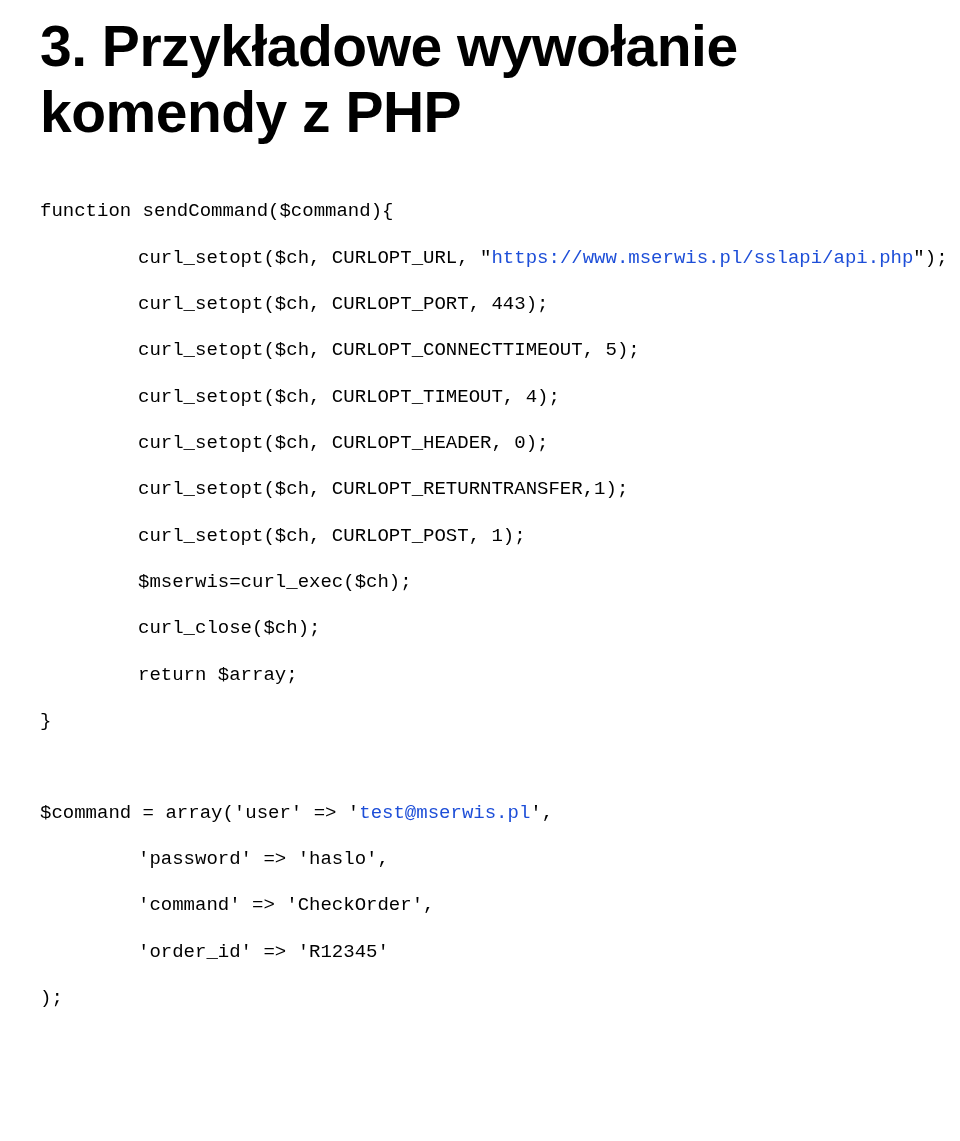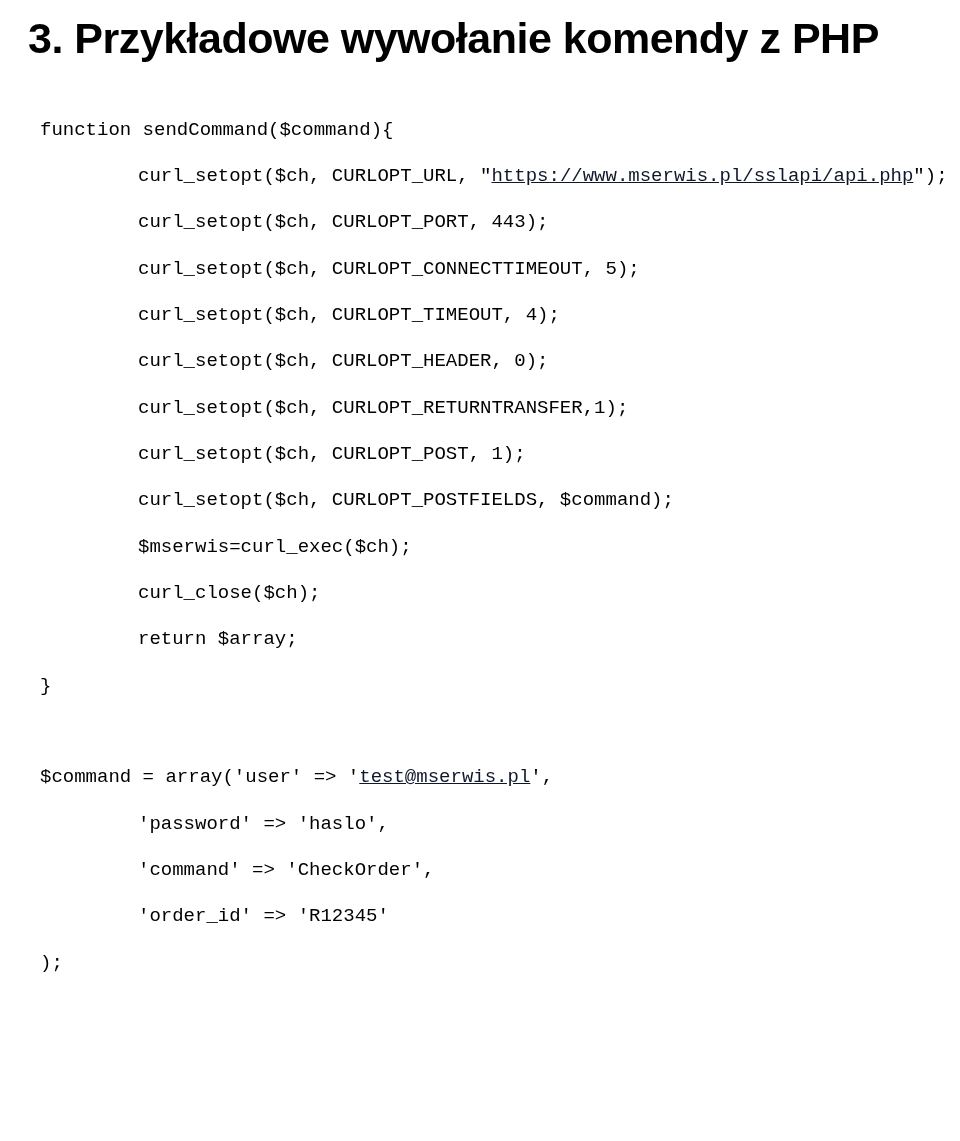--- a/index.html
+++ b/index.html
@@ -5,52 +5,51 @@
   * { box-sizing: border-box; }
   body {
     margin: 0;
     padding: 14px 24px 24px 24px;
     background: #ffffff;
     font-family: Arial, Helvetica, sans-serif;
     color: #000000;
     width: 960px;
   }
   h1 {
-    font-size: 43px;
+    font-size: 57px;
     font-weight: bold;
     line-height: 1.15;
-    margin: 0 0 32px 4px;
+    margin: 0 0 32px 16px;
     letter-spacing: -0.5px;
   }
   pre, .code {
     font-family: "Courier New", Courier, monospace;
     font-size: 19px;
     line-height: 1.22;
     white-space: pre;
     margin: 16px;
   }
   .block { margin-bottom: 22px; }
-  .link { color: #0f172a; text-decoration: underline; }
+  .link { color: #1d4ed8; }
   .indent { padding-left: 98px; }
 </style>
 </head>
 <body>
 
 <h1>3. Przykładowe wywołanie komendy z PHP</h1>
 
 <div class="code block">
 <div>function sendCommand($command){</div>
 <div class="indent"><span>curl_setopt($ch, CURLOPT_URL, "</span><span class="link">https://www.mserwis.pl/sslapi/api.php</span><span>");</span></div>
 <div class="indent">curl_setopt($ch, CURLOPT_PORT, 443);</div>
 <div class="indent">curl_setopt($ch, CURLOPT_CONNECTTIMEOUT, 5);</div>
 <div class="indent">curl_setopt($ch, CURLOPT_TIMEOUT, 4);</div>
 <div class="indent">curl_setopt($ch, CURLOPT_HEADER, 0);</div>
 <div class="indent">curl_setopt($ch, CURLOPT_RETURNTRANSFER,1);</div>
 <div class="indent">curl_setopt($ch, CURLOPT_POST, 1);</div>
-<div class="indent">curl_setopt($ch, CURLOPT_POSTFIELDS, $command);</div>
 <div class="indent">$mserwis=curl_exec($ch);</div>
 <div class="indent">curl_close($ch);</div>
 <div class="indent">return $array;</div>
 <div>}</div>
 </div>
 
 <div class="code block">
 <div><span>$command = array('user' =&gt; '</span><span class="link">test@mserwis.pl</span><span>',</span></div>
 <div class="indent">'password' =&gt; 'haslo',</div>
 <div class="indent">'command' =&gt; 'CheckOrder',</div>

